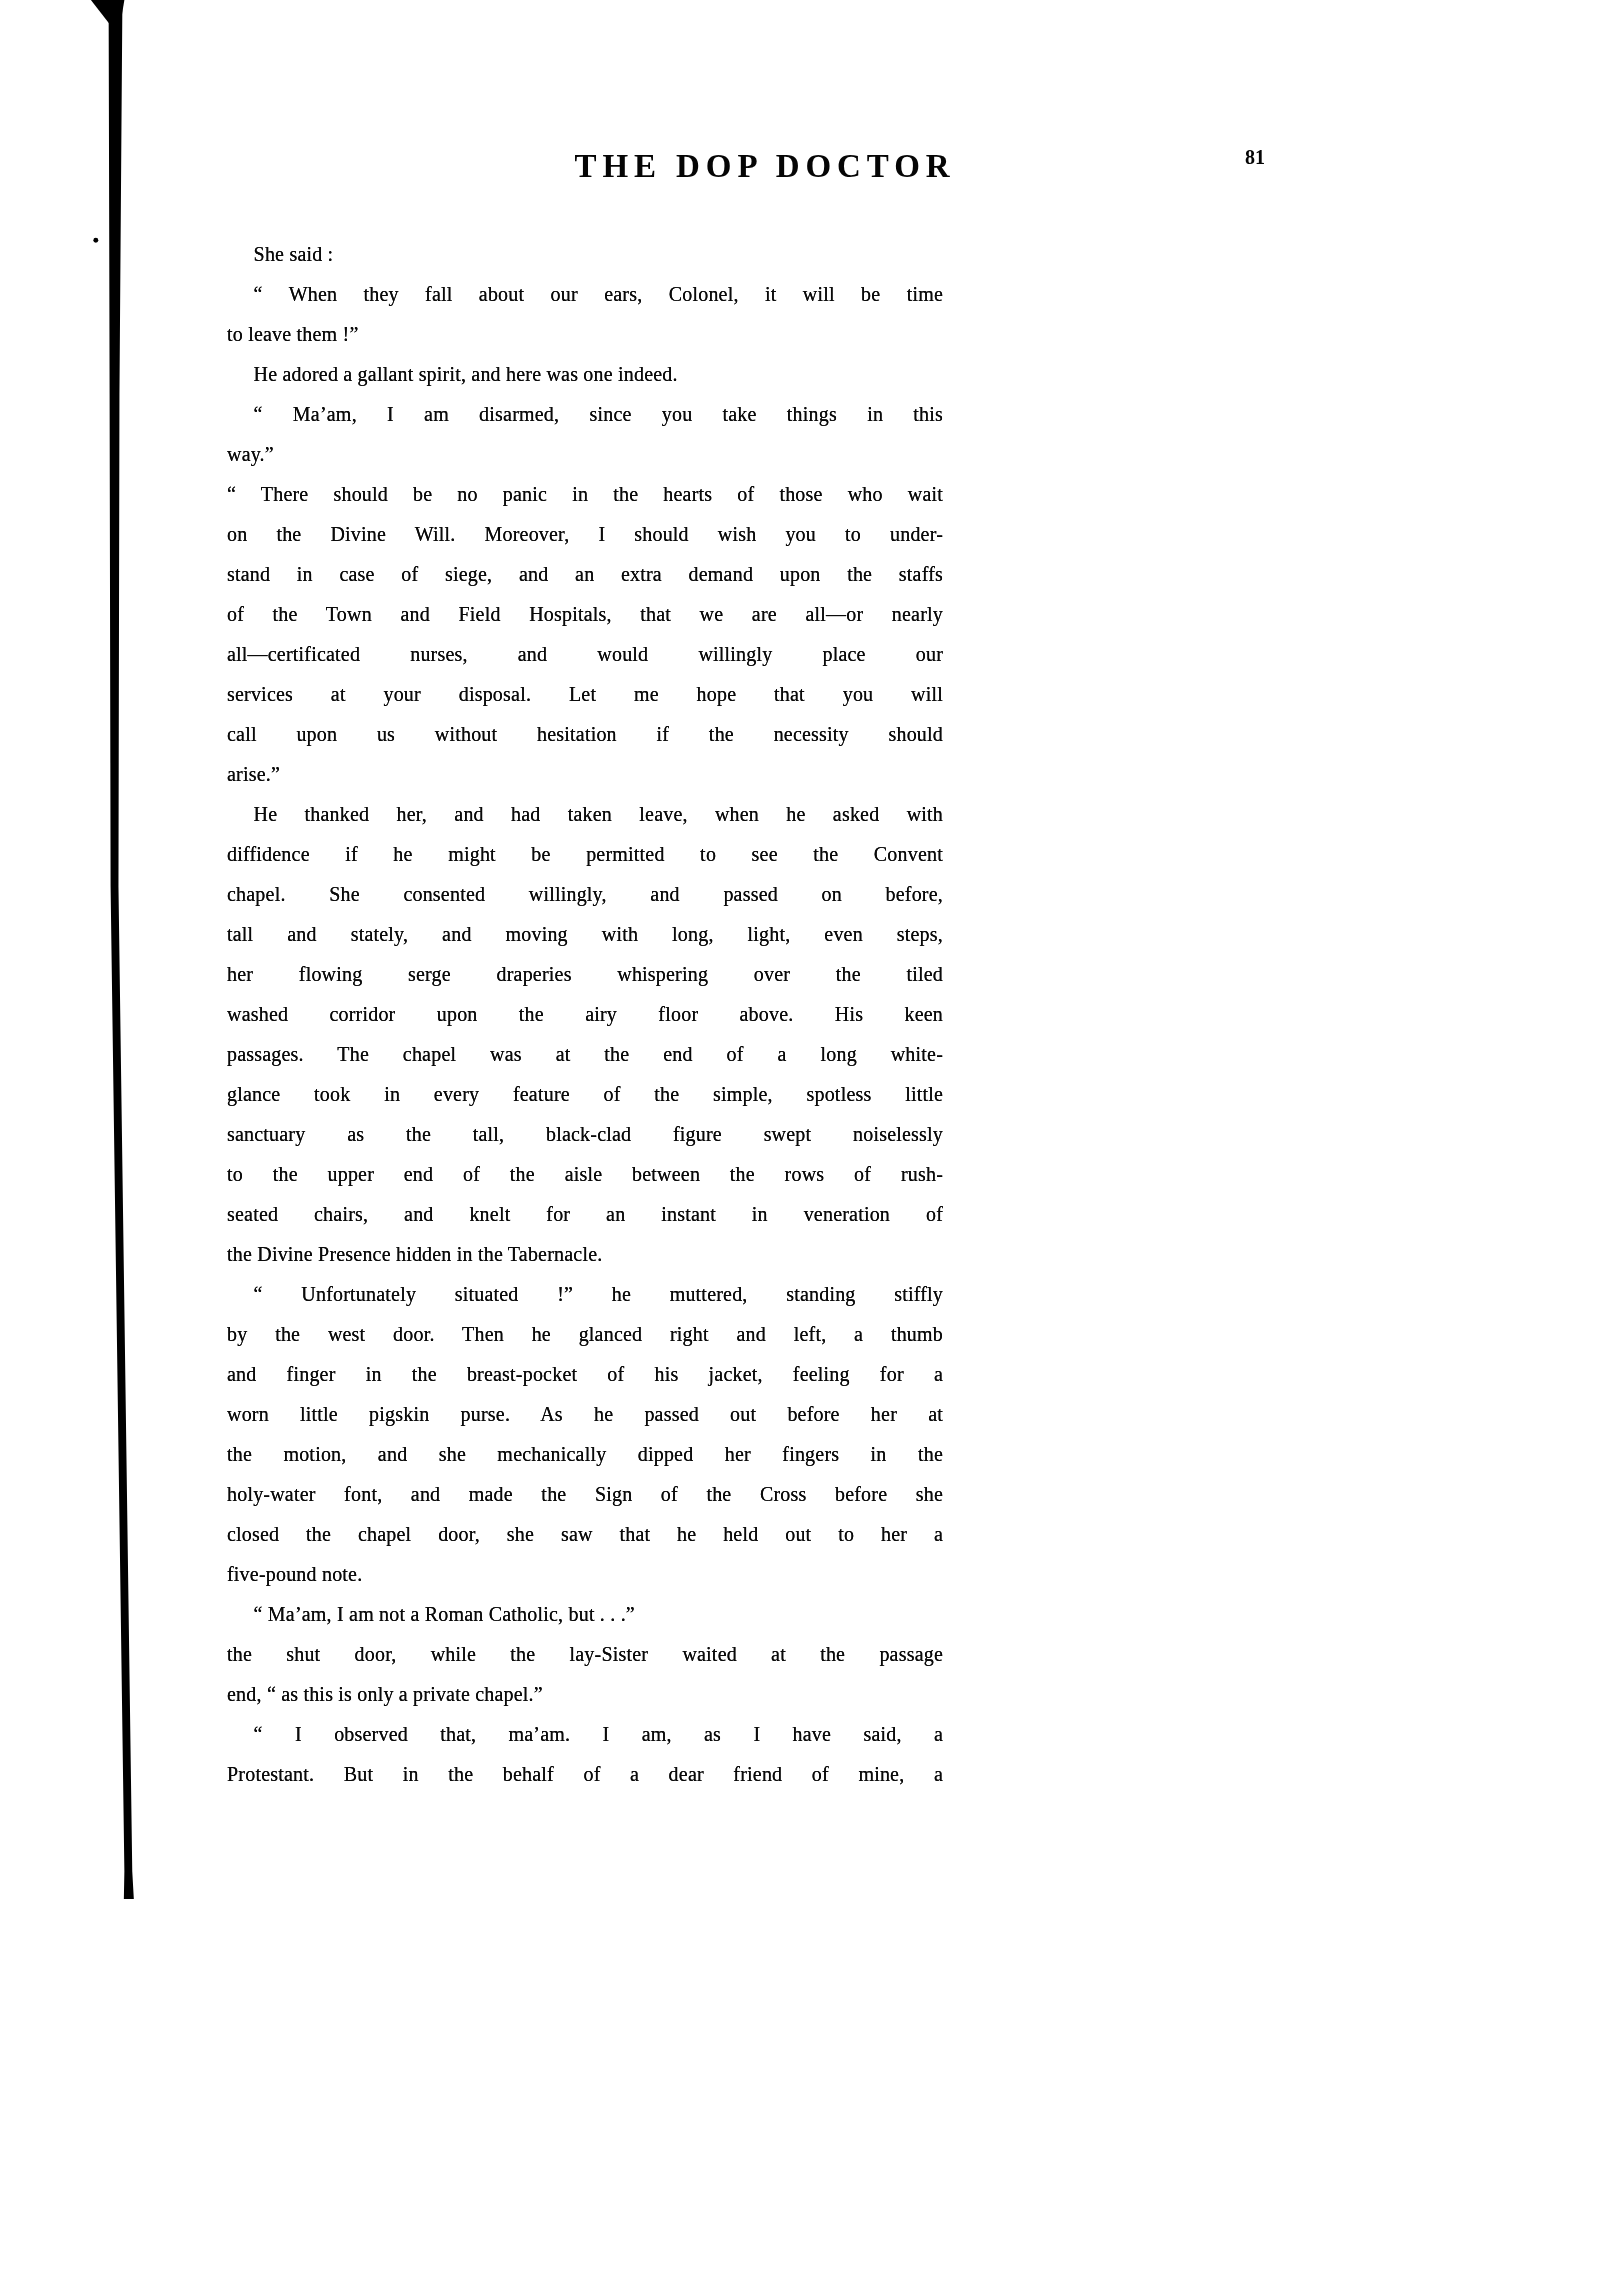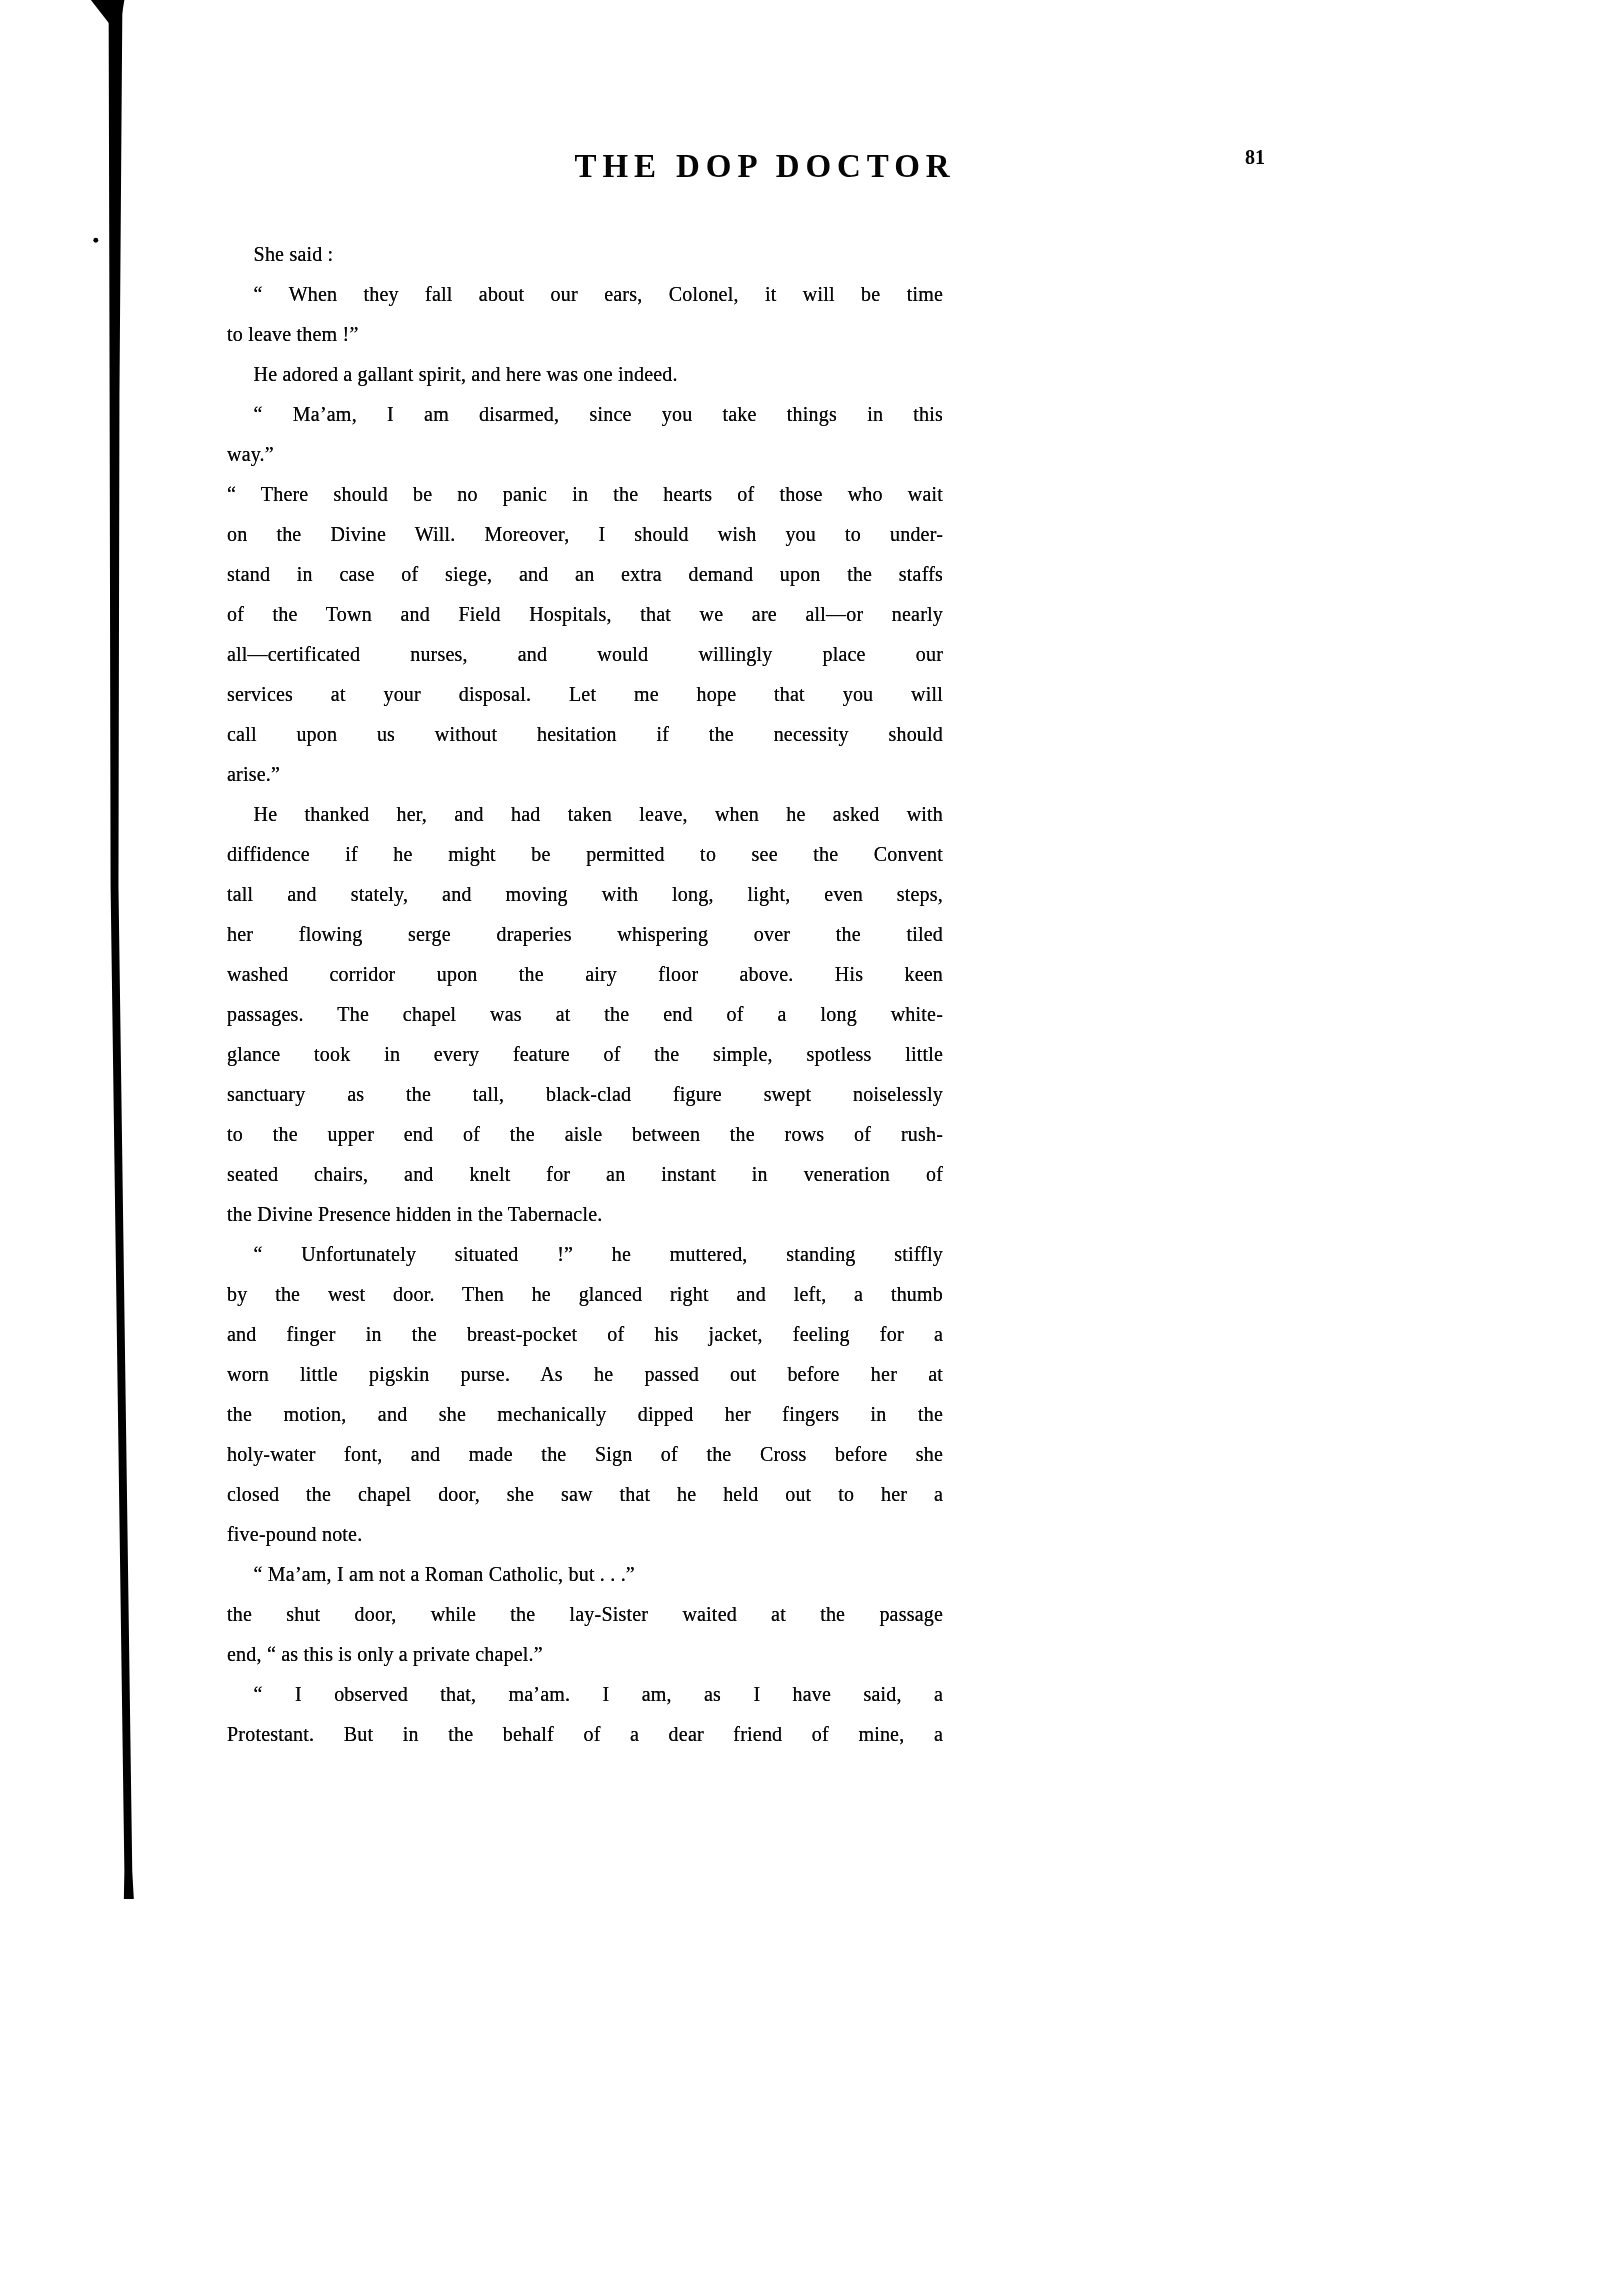--- a/index.html
+++ b/index.html
@@ -95,20 +95,21 @@
       <div class="ln ln-j">“ There should be no panic in the hearts of those who wait</div>
       <div class="ln ln-j">on the Divine Will.  Moreover, I should wish you to under-</div>
       <div class="ln ln-j">stand in case of siege, and an extra demand upon the staffs</div>
       <div class="ln ln-j">of the Town and Field Hospitals, that we are all—or nearly</div>
       <div class="ln ln-j">all—certificated nurses, and would willingly place our</div>
       <div class="ln ln-j">services at your disposal.  Let me hope that you will</div>
       <div class="ln ln-j">call upon us without hesitation if the necessity should</div>
       <div class="ln">arise.”</div>
       <div class="ln ln-i ln-j">He thanked her, and had taken leave, when he asked with</div>
       <div class="ln ln-j">diffidence if he might be permitted to see the Convent</div>
+      <div class="ln ln-j">chapel.  She consented willingly, and passed on before,</div>
       <div class="ln ln-j">tall and stately, and moving with long, light, even steps,</div>
       <div class="ln ln-j">her flowing serge draperies whispering over the tiled</div>
       <div class="ln ln-j">washed corridor upon the airy floor above.  His keen</div>
       <div class="ln ln-j">passages.  The chapel was at the end of a long white-</div>
       <div class="ln ln-j">glance took in every feature of the simple, spotless little</div>
       <div class="ln ln-j">sanctuary as the tall, black-clad figure swept noiselessly</div>
       <div class="ln ln-j">to the upper end of the aisle between the rows of rush-</div>
       <div class="ln ln-j">seated chairs, and knelt for an instant in veneration of</div>
       <div class="ln">the Divine Presence hidden in the Tabernacle.</div>
       <div class="ln ln-i ln-j">“ Unfortunately situated !” he muttered, standing stiffly</div>

